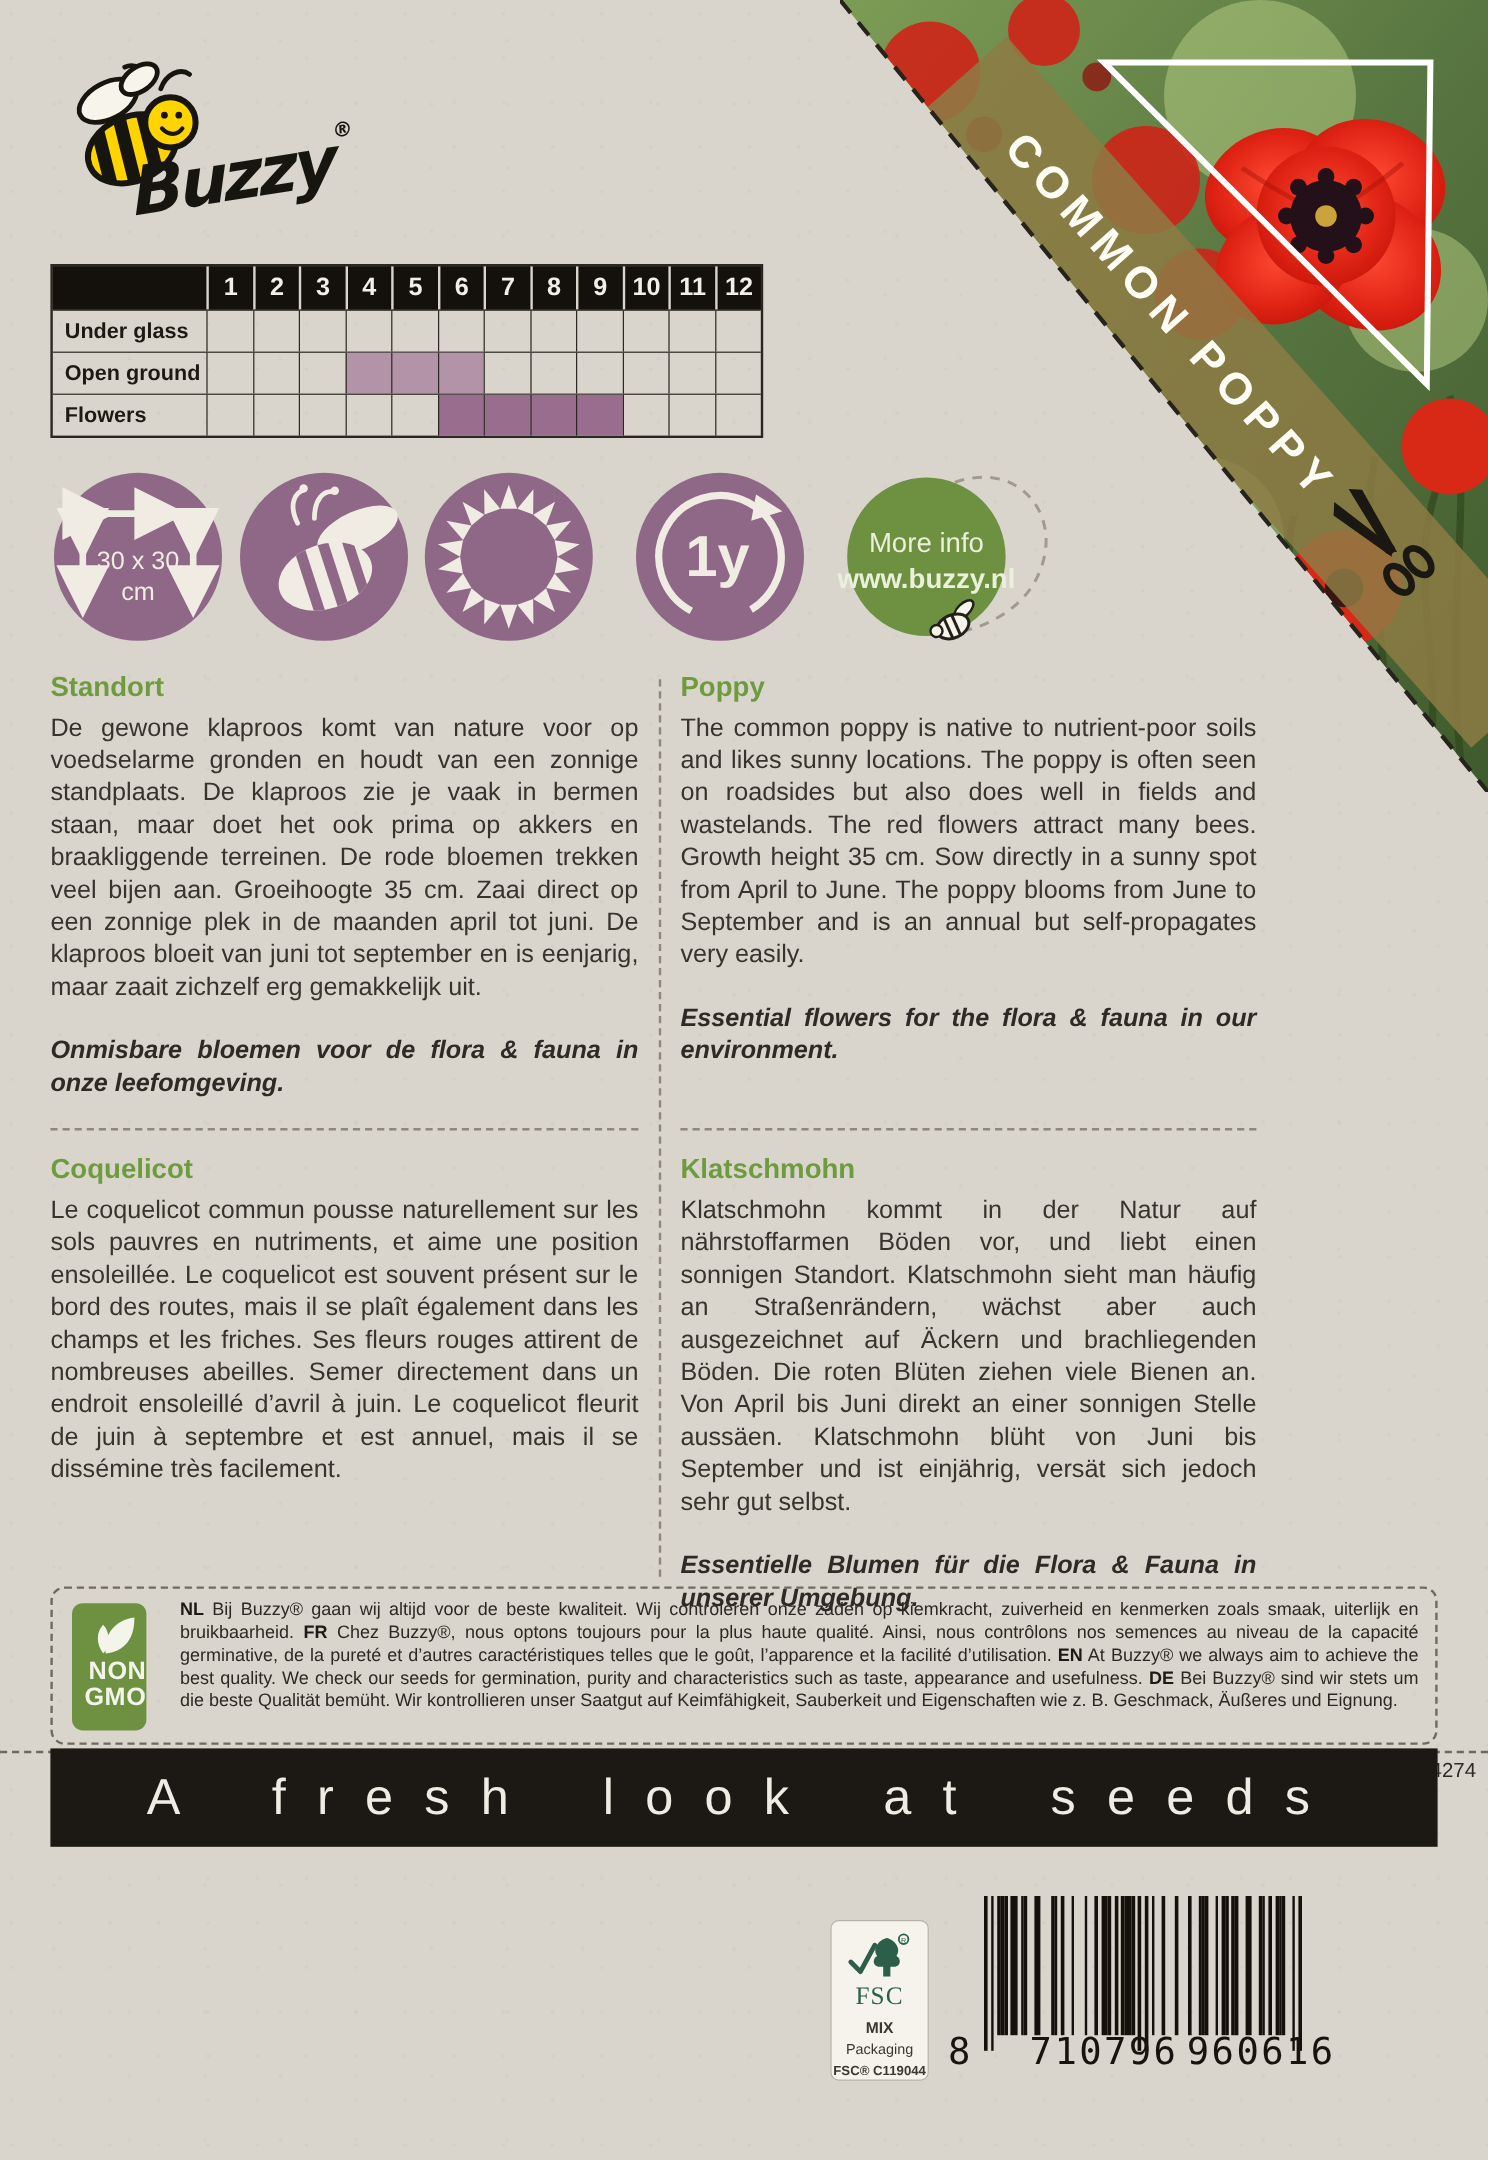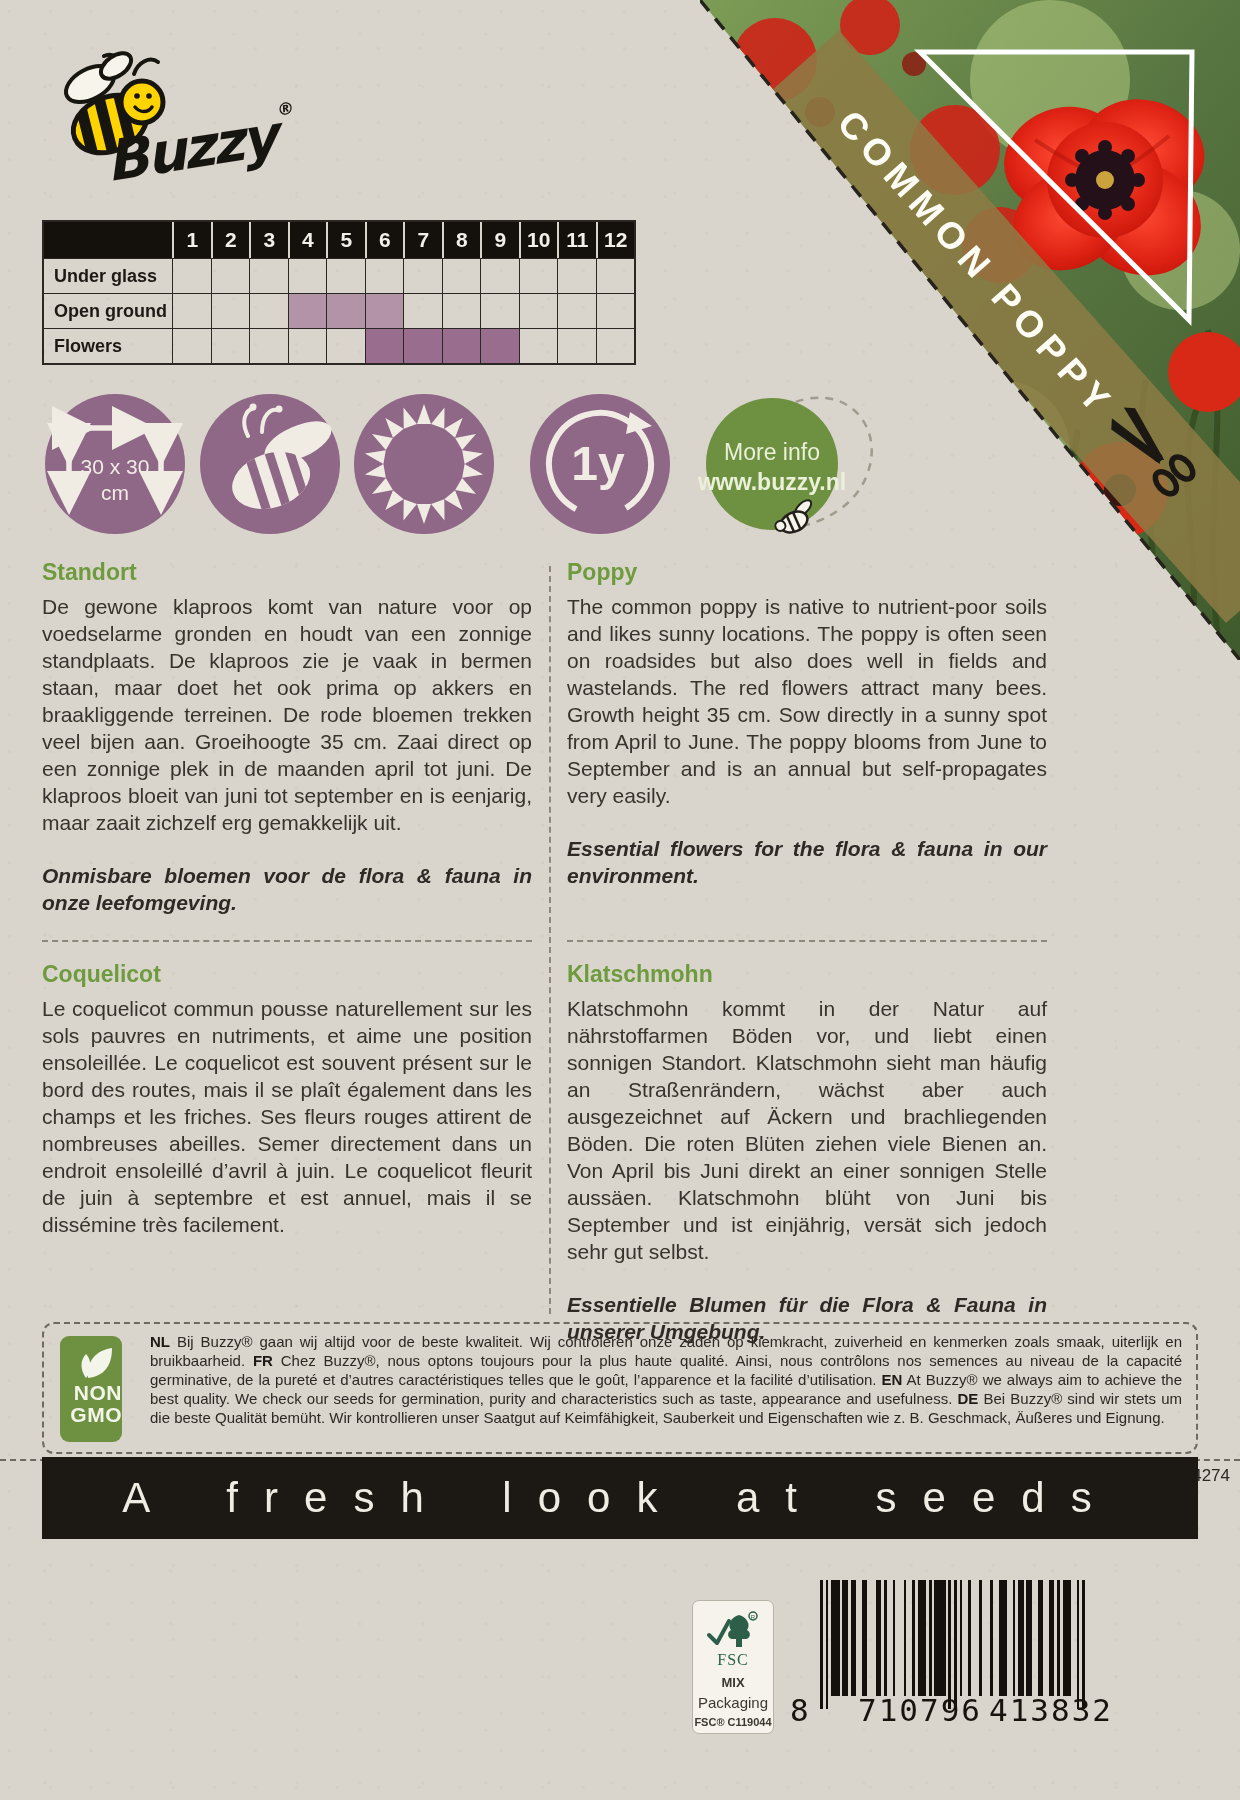--- a/index.html
+++ b/index.html
@@ -57,23 +57,23 @@
   .footer-row{position:absolute;left:42px;top:1466px;width:1156px;display:flex;align-items:center;
               font-size:17px;color:#2c2924;margin-left:32px;}
   .footer-row .mid{flex:1;text-align:center;font-weight:bold;color:#6d28d9;}
   .slogan-bar{position:absolute;left:42px;top:1457px;width:1156px;height:82px;background:#1c1915;
               display:flex;align-items:center;justify-content:center;}
   .slogan-bar span{color:#efece3;font-size:42px;letter-spacing:.62em;word-spacing:.35em;
                    font-family:"Liberation Sans",sans-serif;}
   
   .fsc{position:absolute;left:692px;top:1600px;width:82px;height:134px;background:#f5f3ec;
        border:1px solid #b7b3a8;border-radius:7px;display:flex;flex-direction:column;align-items:center;box-sizing:border-box;}
-  .fsc .acr{font-family:"Liberation Serif",serif;font-size:16px;color:#2c5e49;letter-spacing:1px;margin-top:-2px;}
+  .fsc .acr{font-family:"Liberation Serif",serif;font-size:21px;color:#2c5e49;letter-spacing:1px;margin-top:-2px;}
   .fsc .mix{font-size:13px;font-weight:bold;color:#3b382f;margin-top:6px;}
-  .fsc .pkg{font-size:15px;color:#3b382f;margin-top:4px;}
+  .fsc .pkg{font-size:12px;color:#3b382f;margin-top:4px;}
   .fsc .lic{font-size:11px;font-weight:bold;color:#3b382f;margin-top:5px;}
   
   .barcode{position:absolute;left:790px;top:1580px;width:310px;height:165px;}
   .bars{position:absolute;left:30px;top:0;width:265px;height:130px;}
   .bar{position:absolute;top:0;width:2.8px;height:116px;background:#14110d;}
   .bar.guard{height:129px;}
   .bc-digit{position:absolute;font-family:"DejaVu Sans Mono",monospace;font-size:31px;color:#17140f;top:112px;}
   .bc-first{left:0;}
   .bc-left{left:68px;letter-spacing:2px;}
   .bc-right{left:199px;letter-spacing:2px;}
@@ -470,16 +470,16 @@
         <div class="bar" style="left: 231.57px;"></div>
         <div class="bar" style="left: 237.15px;"></div>
         <div class="bar" style="left: 242.73px;"></div>
         <div class="bar" style="left: 245.52px;"></div>
         <div class="bar" style="left: 248.31px;"></div>
         <div class="bar guard" style="left: 256.68px;"></div>
         <div class="bar guard" style="left: 262.26px;"></div>
       </div>
     <div class="bc-digit bc-first">8</div>
     <div class="bc-digit bc-left">710796</div>
-    <div class="bc-digit bc-right">413832</div>
+    <div class="bc-digit bc-right">960616</div>
   </div>
 
 </div>
 
 </body></html>

